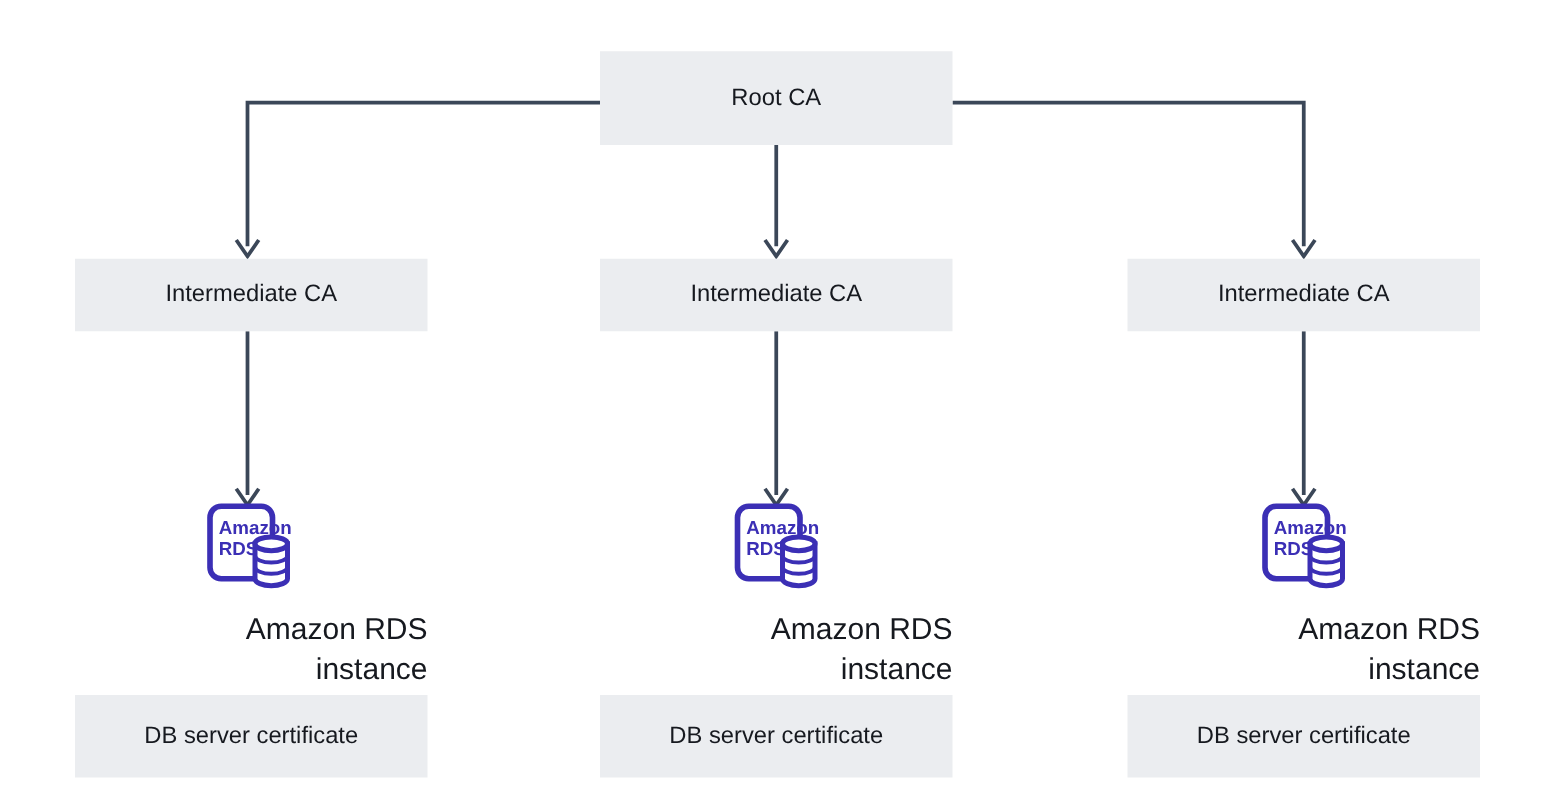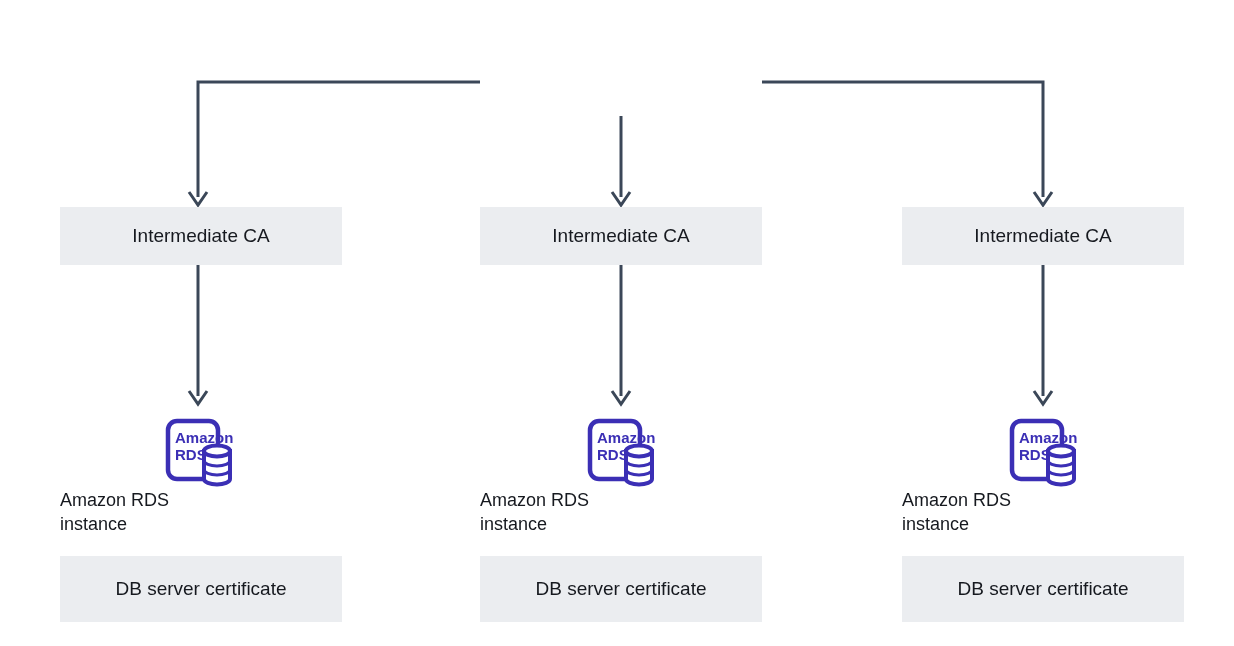--- a/index.html
+++ b/index.html
@@ -53,34 +53,34 @@
     top: 556px;
     width: 282px;
     height: 66px;
   }
   .col-1 { left: 60px; }
   .col-2 { left: 480px; }
   .col-3 { left: 902px; }
 
   .rds-icon-wrap {
     position: absolute;
-    top: 416px;
+    top: 400px;
     width: 72px;
     height: 72px;
   }
   .rds-icon-wrap.col-1 { left: 163px; }
   .rds-icon-wrap.col-2 { left: 585px; }
   .rds-icon-wrap.col-3 { left: 1007px; }
 
   .rds-caption {
     position: absolute;
     top: 488px;
     width: 282px;
-    text-align: left;
-    font-size: 18px;
+    text-align: right;
+    font-size: 24px;
     line-height: 1.35;
     color: #16191f;
     white-space: pre-line;
   }
   .rds-caption.col-1 { left: 60px; }
   .rds-caption.col-2 { left: 480px; }
   .rds-caption.col-3 { left: 902px; }
 </style>
 </head>
 <body>
@@ -104,20 +104,23 @@
     <g stroke="#3b4758" stroke-width="3" fill="none" stroke-linecap="butt" stroke-linejoin="miter">
       <polyline points="189,192 198,205 207,192"></polyline>
       <polyline points="612,192 621,205 630,192"></polyline>
       <polyline points="1034,192 1043,205 1052,192"></polyline>
       <polyline points="189,391 198,404 207,391"></polyline>
       <polyline points="612,391 621,404 630,391"></polyline>
       <polyline points="1034,391 1043,404 1052,391"></polyline>
     </g>
   </svg>
 
+  <div class="node-box root-box">
+    <span>Root CA</span>
+  </div>
 
   <div class="node-box inter-box col-1">
     <span>Intermediate CA</span>
   </div>
   <div class="node-box inter-box col-2">
     <span>Intermediate CA</span>
   </div>
   <div class="node-box inter-box col-3">
     <span>Intermediate CA</span>
   </div>

